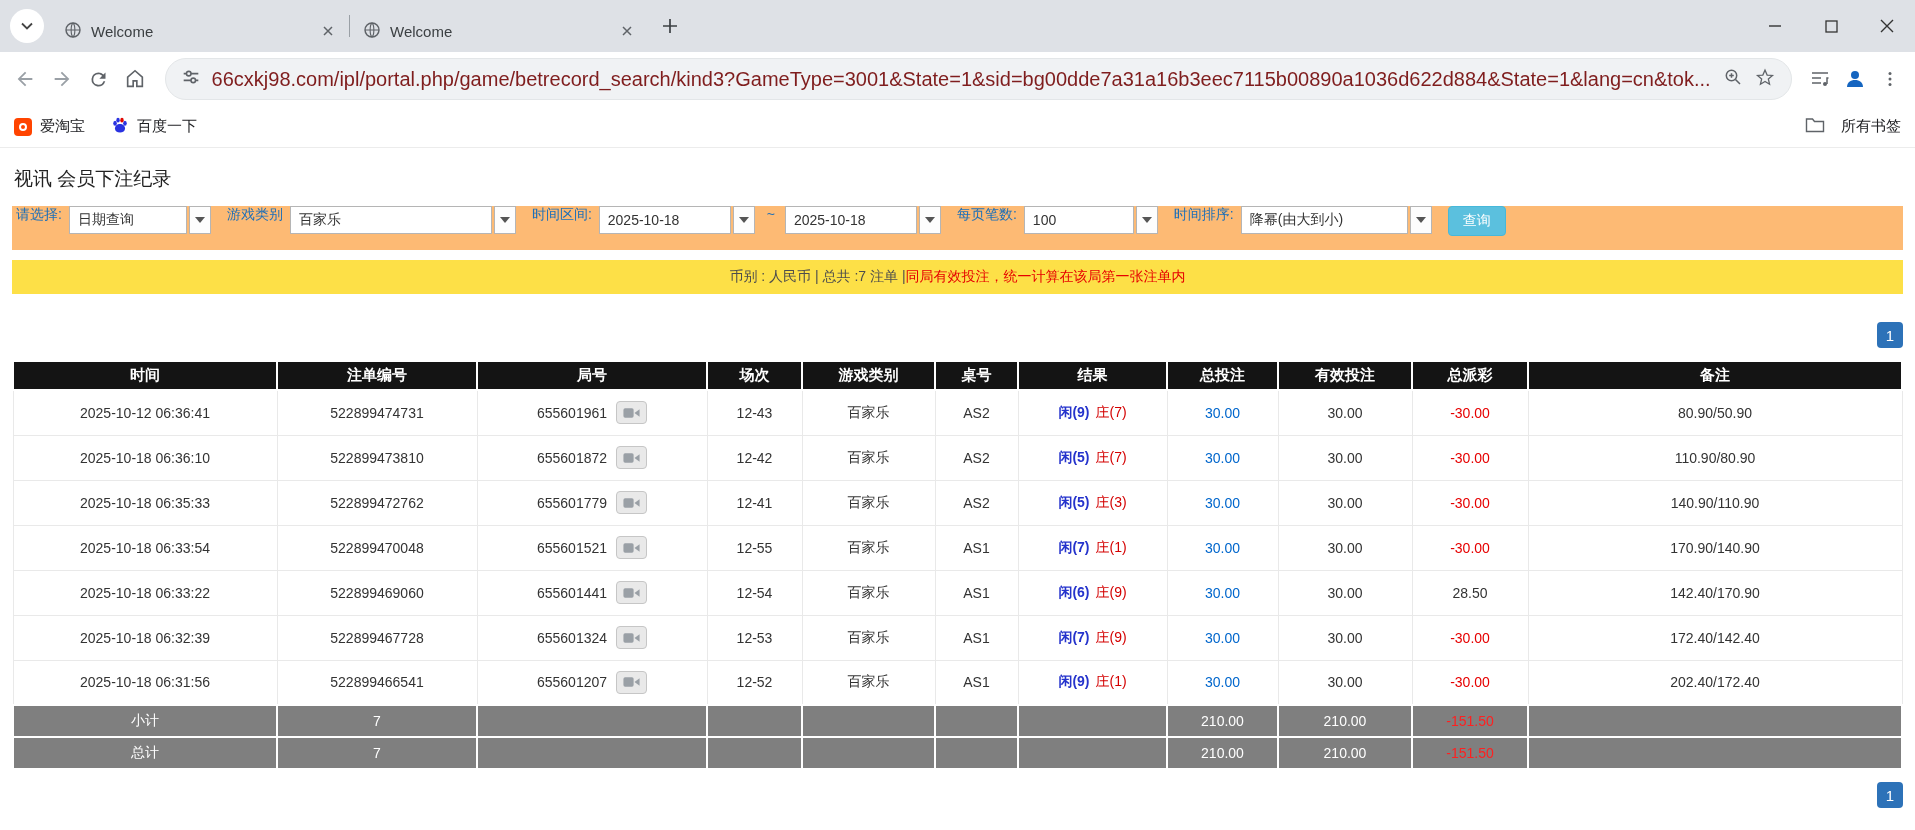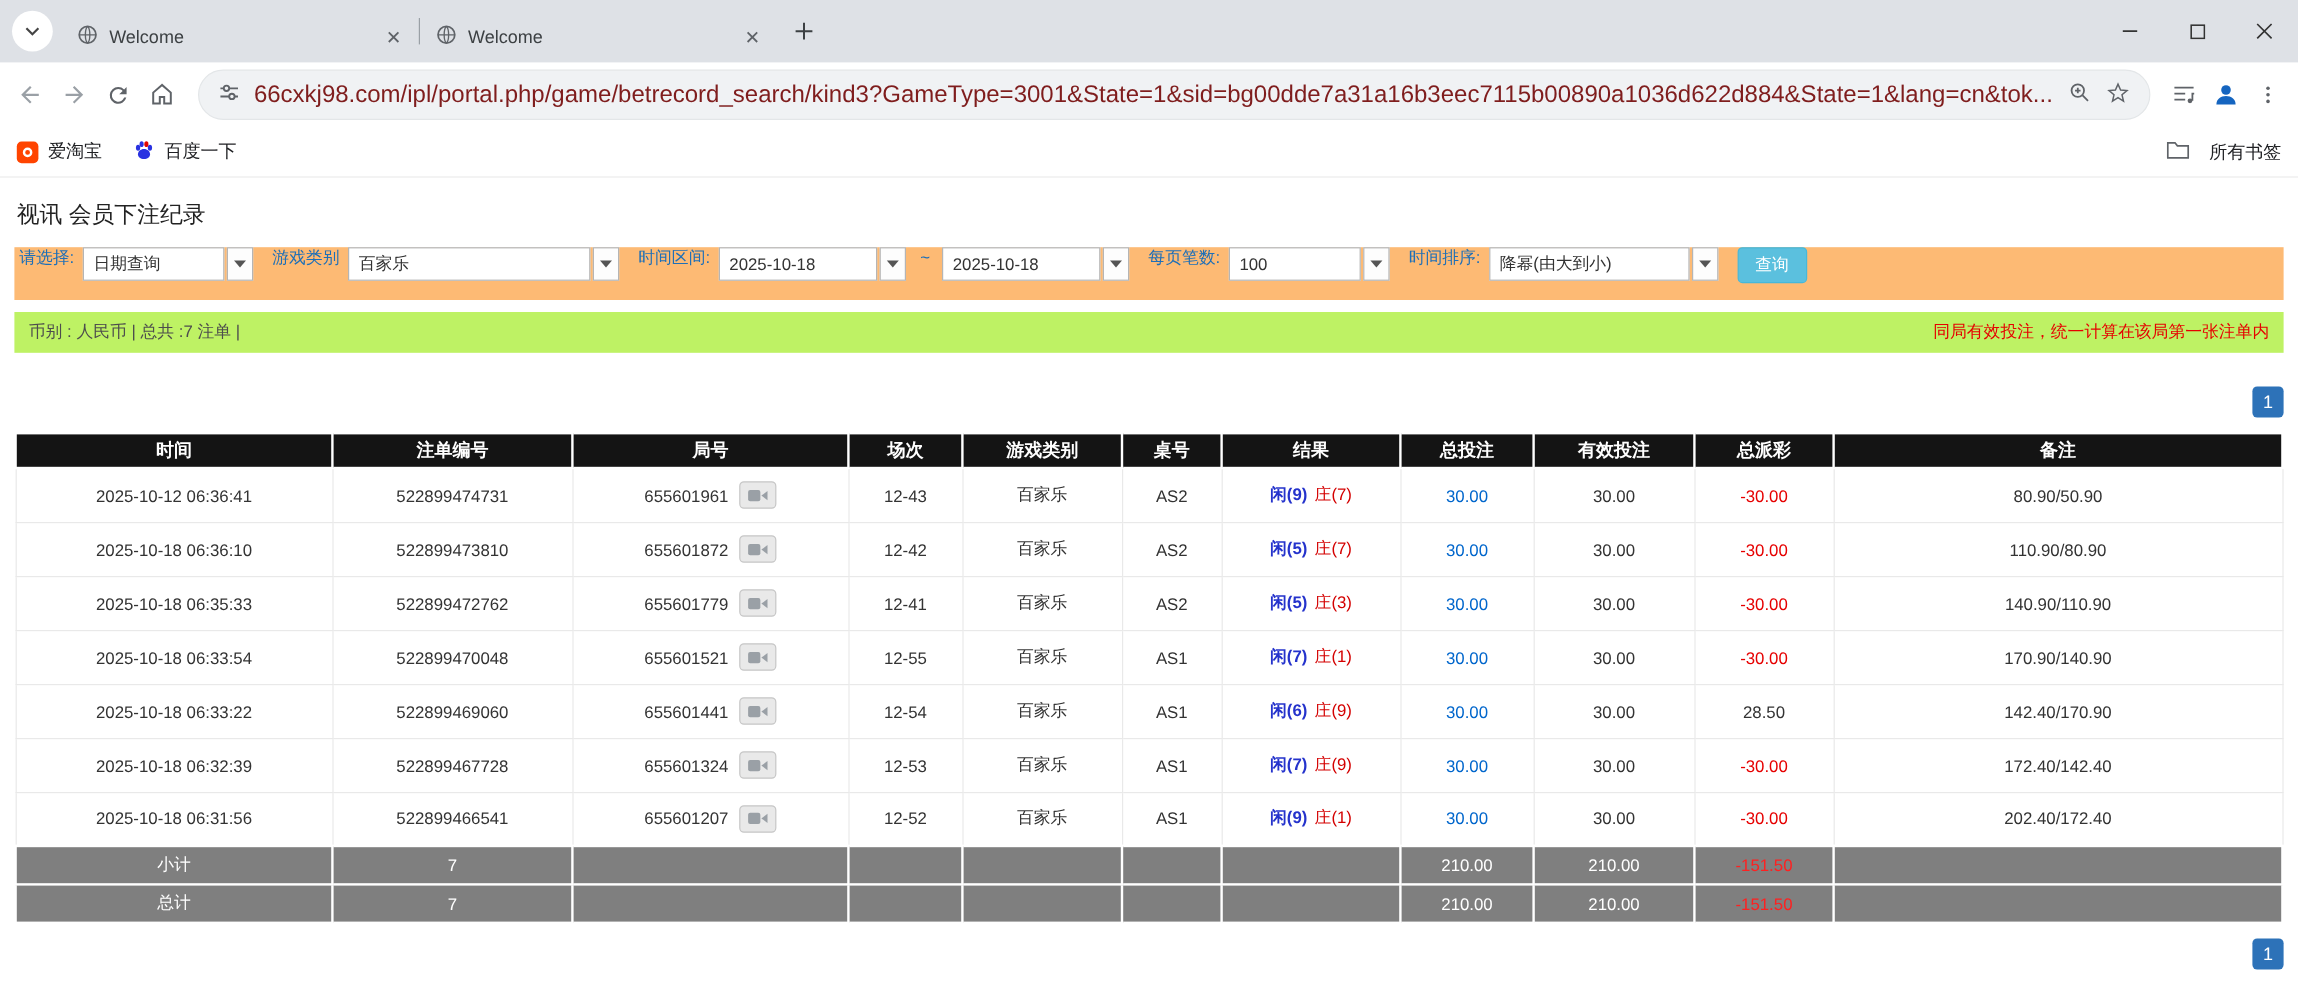--- a/index.html
+++ b/index.html
@@ -44,22 +44,22 @@
   .combo-text { background:#fff; border:1px solid #b5b5b5; height:28px; padding:0 8px;
     display:flex; align-items:center; font-size:14px; color:#333; white-space:nowrap; cursor:text; }
   .combo-arrow { width:22px; height:28px; border:1px solid #b5b5b5; background:#fdfdfd;
     display:flex; align-items:center; justify-content:center; cursor:pointer; }
   .tri { width:0; height:0; border-left:5px solid transparent; border-right:5px solid transparent; border-top:6px solid #555; }
   .w118{width:118px}.w202{width:202px}.w132{width:132px}.w110{width:110px}.w147{width:167px}
   .tilde { color:#1d6fb8; margin:0 10px 0 -4px; }
   .search-btn { background:#5bc0de; border:1px solid #46b8da; color:#fff; font-size:14px; height:30px;
     padding:0 14px; border-radius:4px; cursor:pointer; font-family:inherit; }
 
-  .infobar { height:34px; background:#bef264; margin-top:10px; display:flex; align-items:center;
-    justify-content:space-between; padding:16px 12px; font-size:14px; }
+  .infobar { height:34px; background:#fde047; margin-top:10px; display:flex; align-items:center;
+    justify-content:center; padding:16px 12px; font-size:14px; }
   .infobar-left { color:#4d4d4d; }
   .infobar-right { color:#e60000; }
 
   .pagi-row { display:flex; justify-content:flex-end; }
   .pagi-row.top { margin:28px 0 12px; }
   .pagi-row.bottom { margin:12px 0 0; }
   .pagi { min-width:26px; height:26px; background:#2d72b8; color:#fff; font-size:15px;
     display:flex; align-items:center; justify-content:center; border-radius:4px; cursor:pointer; }
 
   table { width:100%; border-collapse:collapse; table-layout:fixed; }

